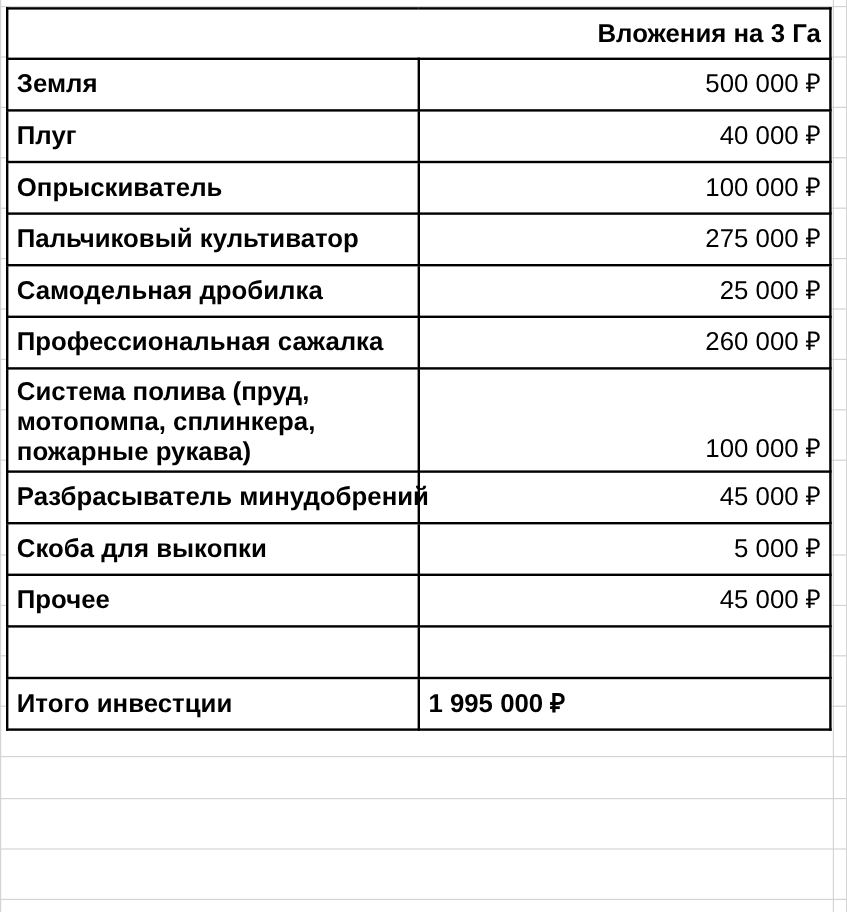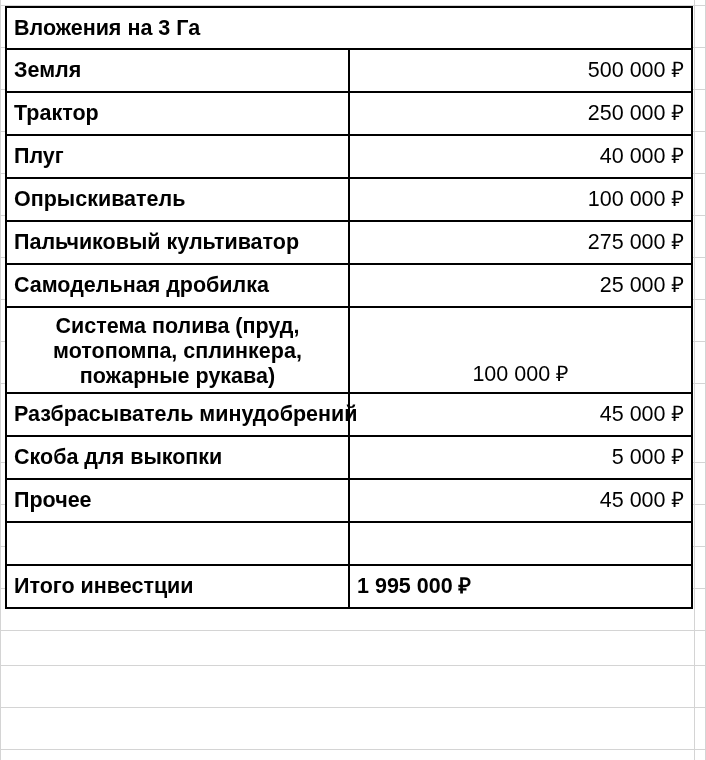--- a/index.html
+++ b/index.html
@@ -57,26 +57,26 @@
     white-space: nowrap;
     background: #ffffff;
   }
 
   td.col-label { width: 486px; text-align: left; font-weight: bold; }
   td.col-value { width: 202px; text-align: right; }
 
   tr.header-row td {
     font-weight: bold;
     height: 40px;
-    text-align: left;
+    text-align: right;
   }
 
   tr.data-row td { height: 41px; }
 
-  tr.tall-row td { height: 78px; text-align: center; }
+  tr.tall-row td { height: 78px; }
   tr.tall-row td.col-label {
     white-space: normal;
     vertical-align: top;
     padding-top: 6px;
   }
   tr.tall-row td.col-value {
     vertical-align: bottom;
     padding-bottom: 5px;
   }
 
@@ -121,24 +121,20 @@
 
       <tr class="header-row">
         <td class="col-label" colspan="2">Вложения на 3 Га</td>
       </tr>
 
       <tr class="data-row">
         <td class="col-label">Земля</td>
         <td class="col-value">500 000 ₽</td>
       </tr>
 
-      <tr class="data-row">
-        <td class="col-label">Трактор</td>
-        <td class="col-value">250 000 ₽</td>
-      </tr>
 
 
       <tr class="data-row">
         <td class="col-label">Плуг</td>
         <td class="col-value">40 000 ₽</td>
       </tr>
 
       <tr class="data-row">
         <td class="col-label">Опрыскиватель</td>
         <td class="col-value">100 000 ₽</td>
@@ -147,20 +143,24 @@
       <tr class="data-row">
         <td class="col-label">Пальчиковый культиватор</td>
         <td class="col-value">275 000 ₽</td>
       </tr>
 
       <tr class="data-row">
         <td class="col-label">Самодельная дробилка</td>
         <td class="col-value">25 000 ₽</td>
       </tr>
 
+      <tr class="data-row">
+        <td class="col-label">Профессиональная сажалка</td>
+        <td class="col-value">260 000 ₽</td>
+      </tr>
 
       <tr class="tall-row">
         <td class="col-label">Система полива (пруд, мотопомпа, сплинкера, пожарные рукава)</td>
         <td class="col-value">100 000 ₽</td>
       </tr>
 
       <tr class="data-row">
         <td class="col-label">Разбрасыватель минудобрений</td>
         <td class="col-value">45 000 ₽</td>
       </tr>

